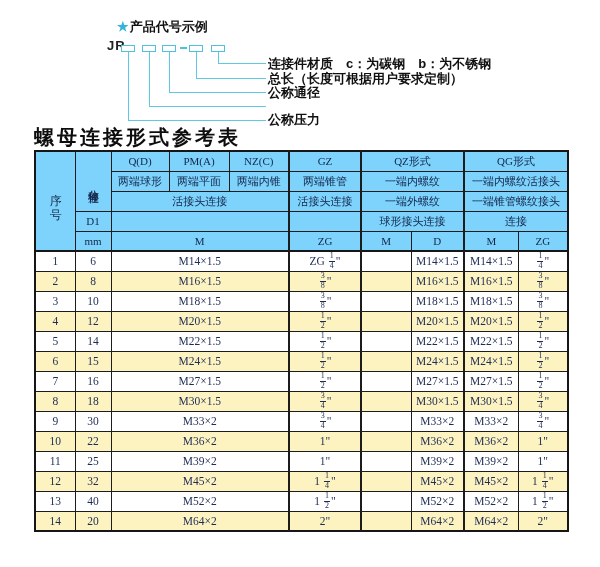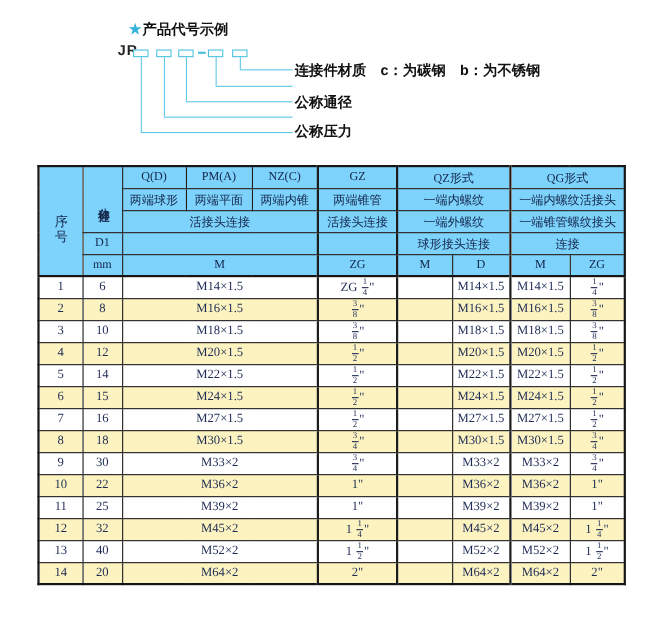--- a/index.html
+++ b/index.html
@@ -65,24 +65,26 @@
     <div class="conn-v" style="left:196px; top:52px; height:26px;"></div>
     <div class="conn-v" style="left:218px; top:52px; height:11px;"></div>
 
     <div class="conn-h" style="left:218px; top:63px;  width:48px;"></div>
     <div class="conn-h" style="left:196px; top:78px;  width:70px;"></div>
     <div class="conn-h" style="left:169px; top:92px;  width:97px;"></div>
     <div class="conn-h" style="left:149px; top:106px; width:117px;"></div>
     <div class="conn-h" style="left:128px; top:120px; width:138px;"></div>
 
     <div class="dg-label" style="top:57px;">连接件材质　c：为碳钢　b：为不锈钢</div>
+    <div class="dg-label" style="top:72px;">总长（长度可根据用户要求定制）</div>
     <div class="dg-label" style="top:86px;">公称通径</div>
     <div class="dg-label" style="top:100px;margin-top:13px;">公称压力</div>
   </div>
 
+  <div class="doc-title">螺母连接形式参考表</div>
 
   <table class="ref">
     <colgroup>
       <col style="width:40px">
         <col style="width:36px">
         <col style="width:58px">
         <col style="width:60px">
       <col style="width:60px">
         <col style="width:72px">
         <col style="width:50px">

